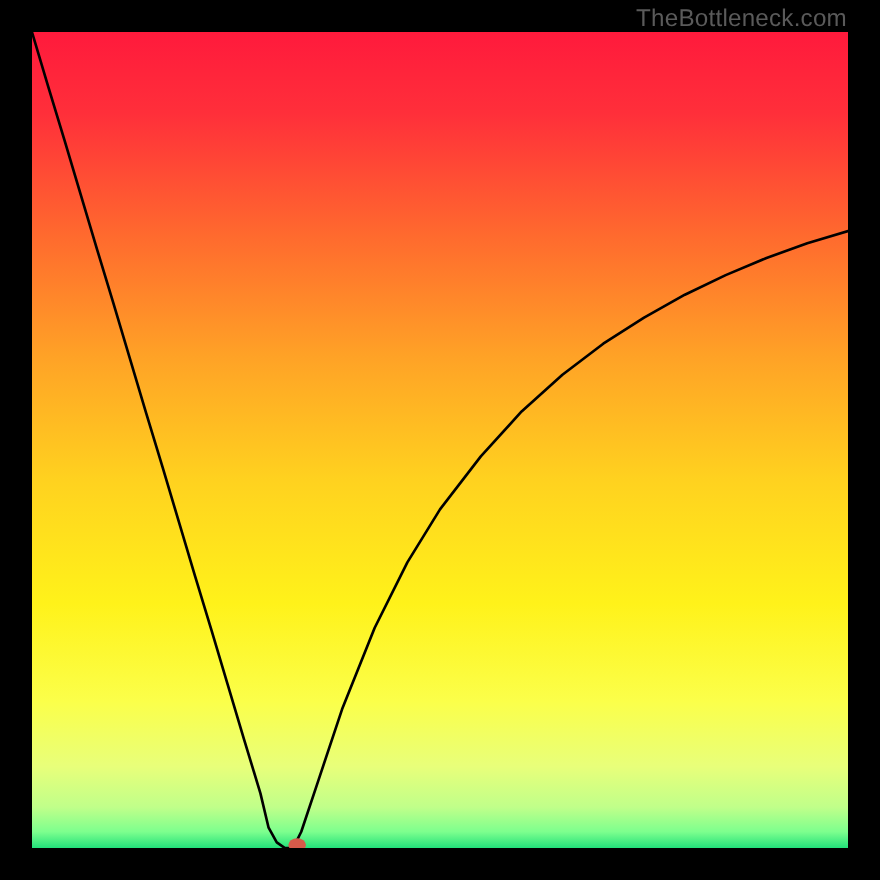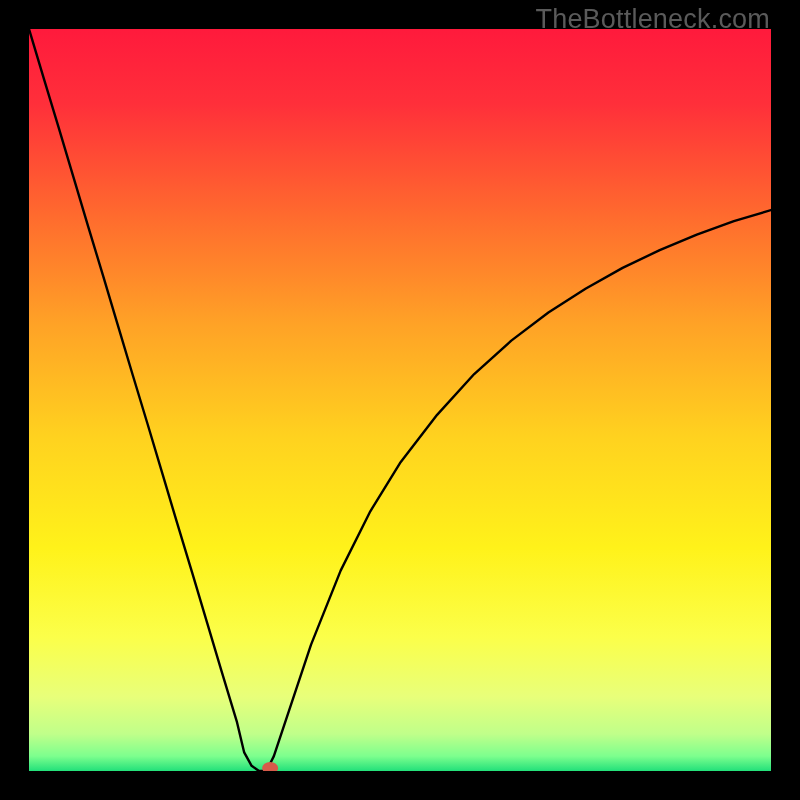--- a/index.html
+++ b/index.html
@@ -24,21 +24,21 @@
     left: 0;
     top: 0;
     width: 742px;
     height: 742px;
   }
   .watermark {
     position: absolute;
     top: 4px;
     right: 30px;
     color: #5a5a5a;
-    font-size: 27px;
+    font-size: 22px;
     font-weight: 500;
     letter-spacing: 0.2px;
   }
   svg { display: block; }
 </style>
 </head>
 <body>
 
 <div class="frame">
   <svg class="plot-area" viewBox="0 0 742 742" width="742" height="742" preserveAspectRatio="none">

